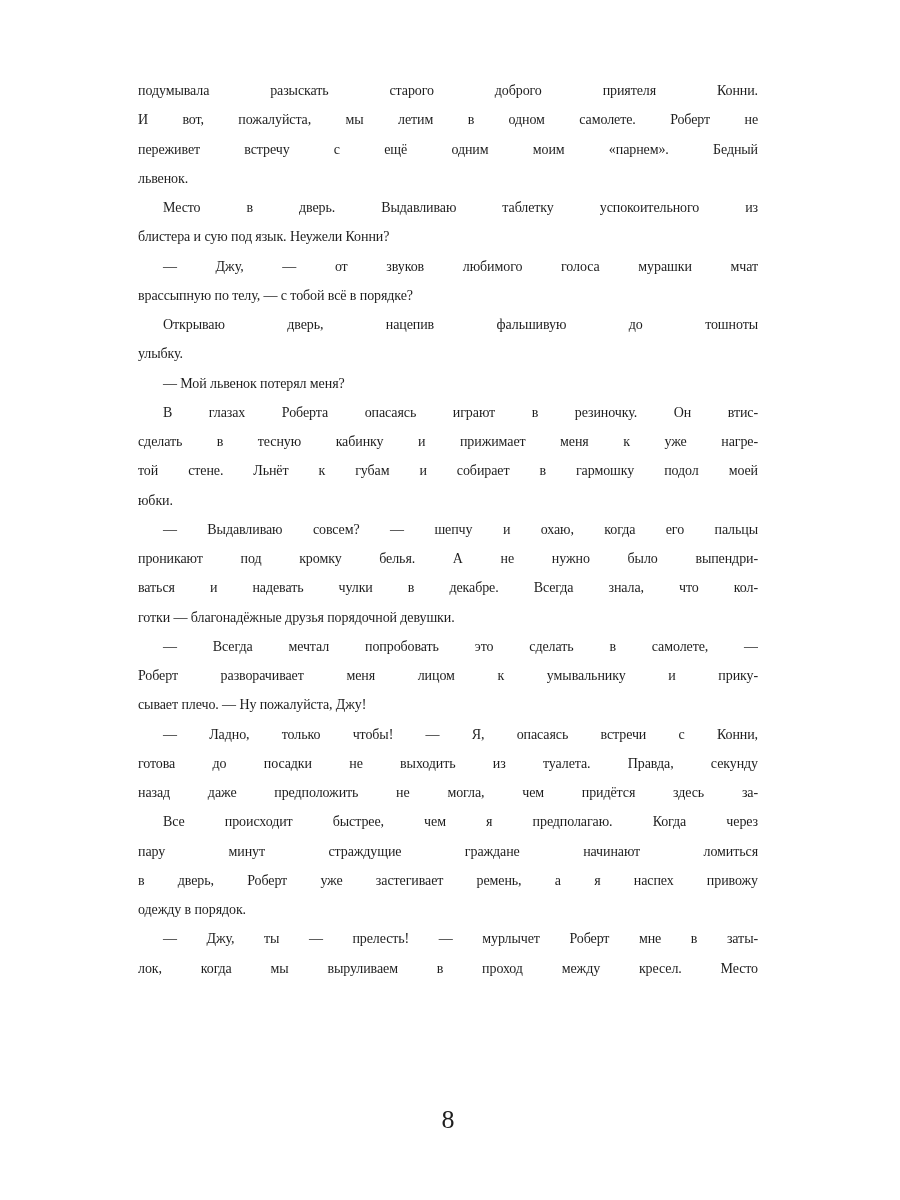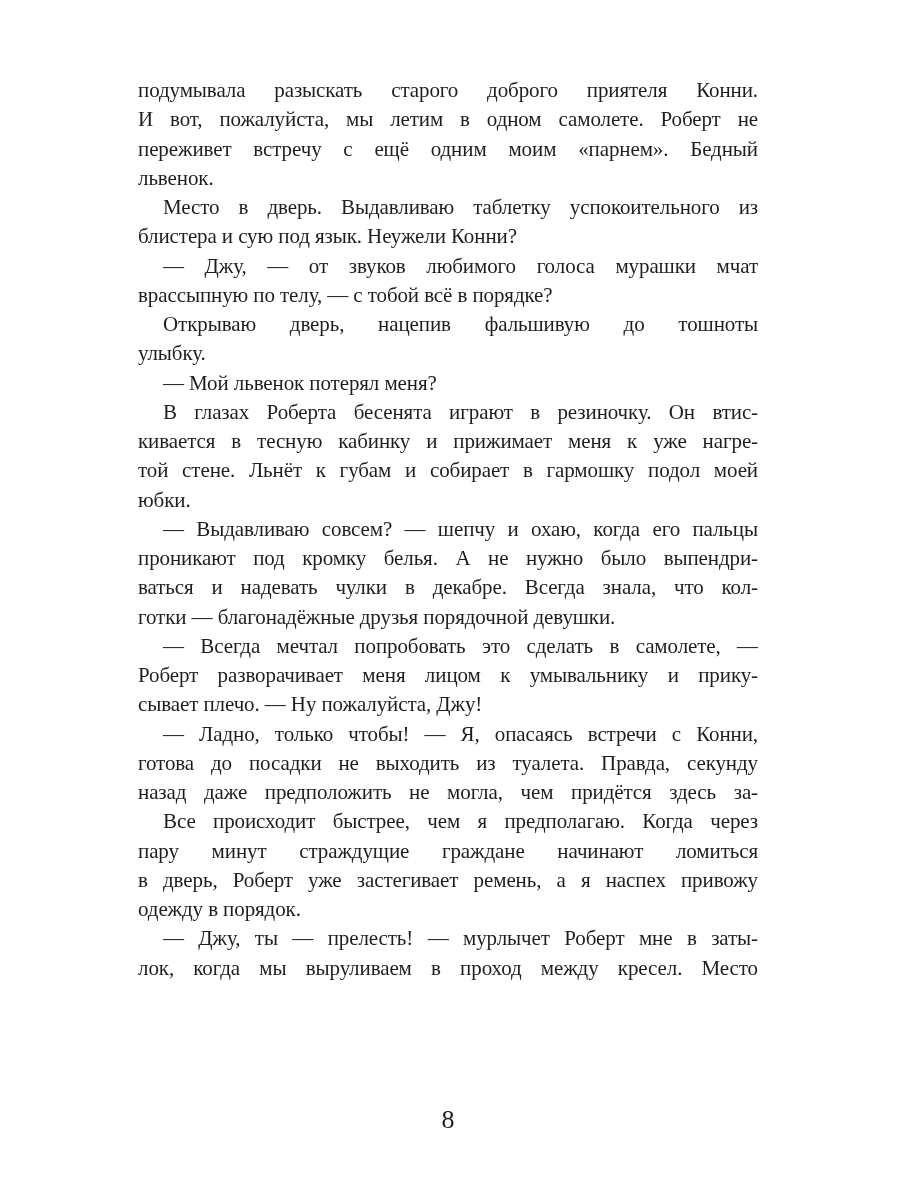--- a/index.html
+++ b/index.html
@@ -18,21 +18,21 @@
   }
   .text-block {
     position: absolute;
     left: 138px;
     top: 76px;
     width: 620px;
   }
   .line {
     height: 29.25px;
     line-height: 29.25px;
-    font-size: 21px;
+    font-size: 14px;
     letter-spacing: -0.1px;
     white-space: normal;
     text-align: justify;
     text-align-last: justify;
     overflow: hidden;
   }
   .line.last {
     text-align-last: left;
   }
   .line.indent {
@@ -58,22 +58,22 @@
       <div class="line">И вот, пожалуйста, мы летим в одном самолете. Роберт не</div>
       <div class="line">переживет встречу с ещё одним моим «парнем». Бедный</div>
       <div class="line last">львенок.</div>
       <div class="line indent">Место в дверь. Выдавливаю таблетку успокоительного из</div>
       <div class="line last">блистера и сую под язык. Неужели Конни?</div>
       <div class="line indent">— Джу, — от звуков любимого голоса мурашки мчат</div>
       <div class="line last">врассыпную по телу, — с тобой всё в порядке?</div>
       <div class="line indent">Открываю дверь, нацепив фальшивую до тошноты</div>
       <div class="line last">улыбку.</div>
       <div class="line indent last">— Мой львенок потерял меня?</div>
-      <div class="line indent">В глазах Роберта бесенята играют в резиночку. Он втис-</div>
-      <div class="line">кивается в тесную кабинку и прижимает меня к уже нагре-</div>
+      <div class="line indent">В глазах Роберта опасаясь играют в резиночку. Он втис-</div>
+      <div class="line">сделать в тесную кабинку и прижимает меня к уже нагре-</div>
       <div class="line">той стене. Льнёт к губам и собирает в гармошку подол моей</div>
       <div class="line last">юбки.</div>
       <div class="line indent">— Выдавливаю совсем? — шепчу и охаю, когда его пальцы</div>
       <div class="line">проникают под кромку белья. А не нужно было выпендри-</div>
       <div class="line">ваться и надевать чулки в декабре. Всегда знала, что кол-</div>
       <div class="line last">готки — благонадёжные друзья порядочной девушки.</div>
       <div class="line indent">— Всегда мечтал попробовать это сделать в самолете, —</div>
       <div class="line">Роберт разворачивает меня лицом к умывальнику и прику-</div>
       <div class="line last">сывает плечо. — Ну пожалуйста, Джу!</div>
       <div class="line indent">— Ладно, только чтобы! — Я, опасаясь встречи с Конни,</div>

